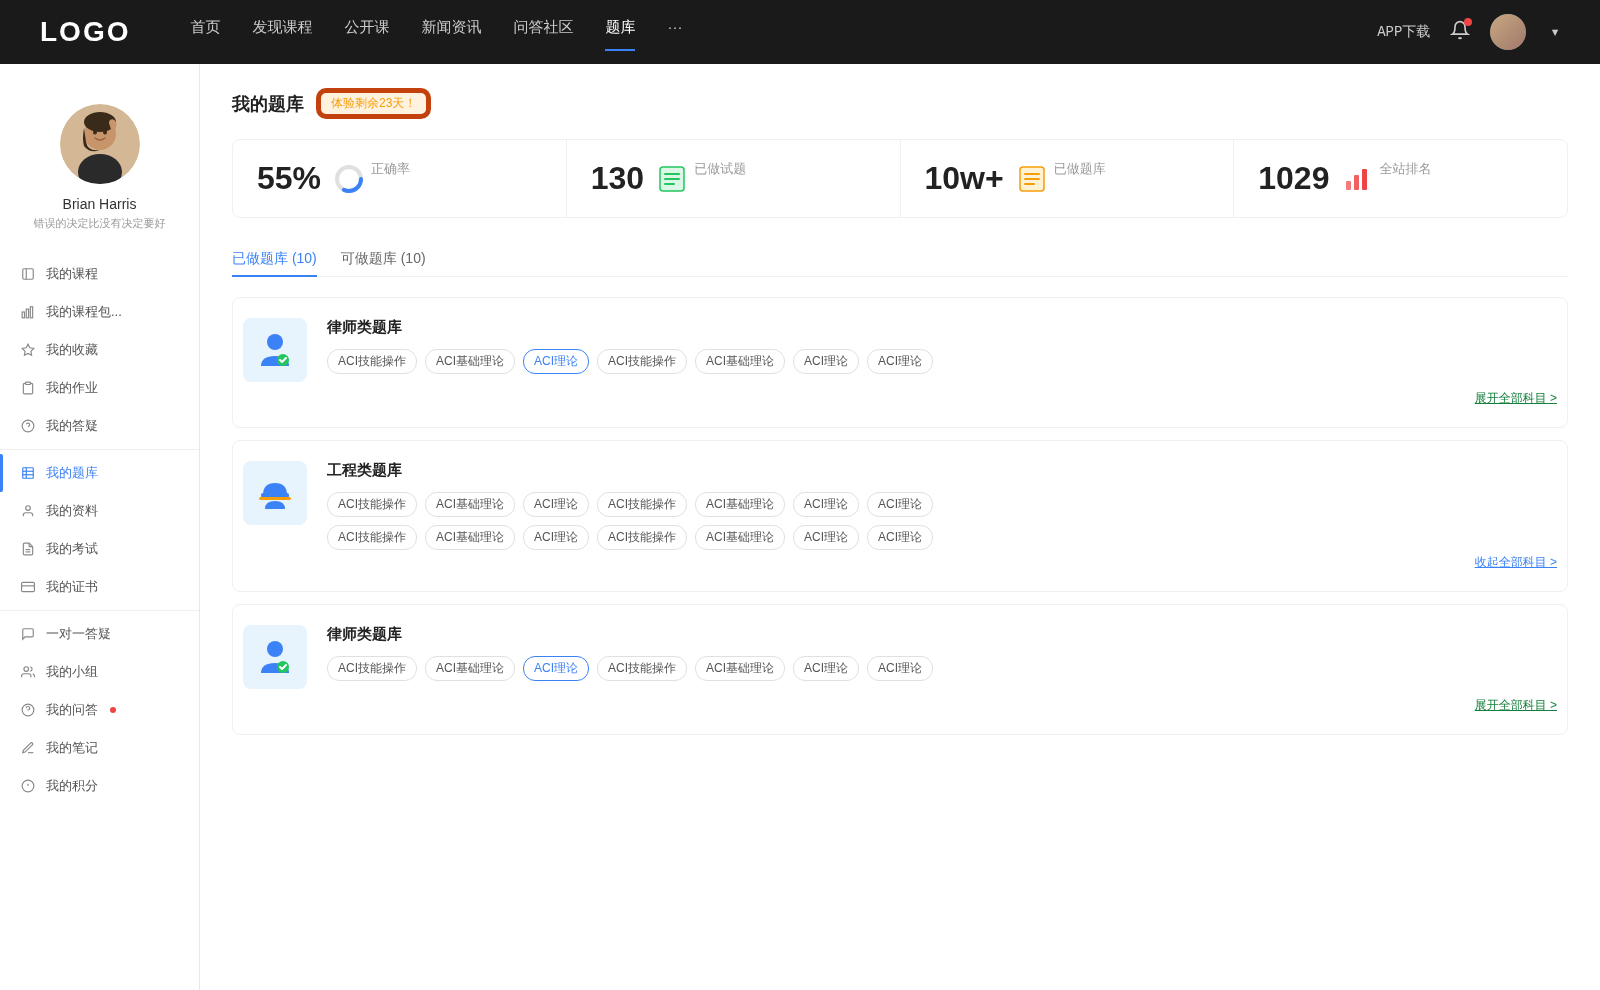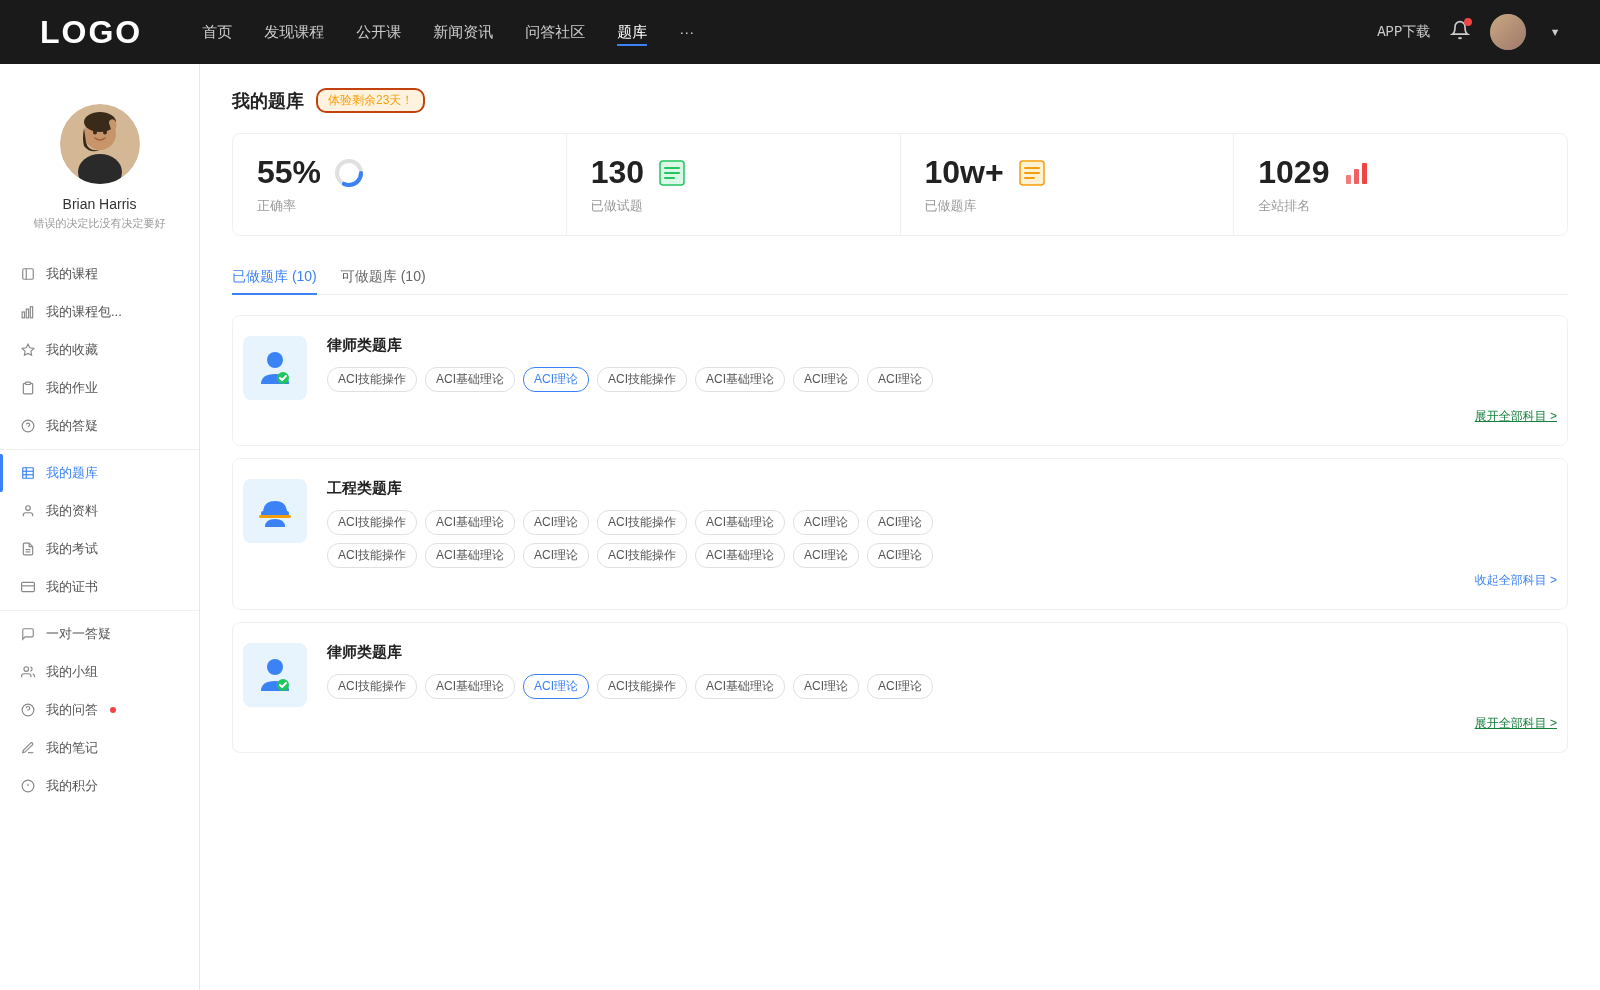--- a/index.html
+++ b/index.html
@@ -9,41 +9,41 @@
     .navbar {
       background: #1a1a1a;
       height: 64px;
       display: flex;
       align-items: center;
       padding: 0 40px;
       gap: 0;
     }
     .nav-logo {
       color: white;
-      font-size: 32px;
+      font-size: 28px;
       font-weight: bold;
       margin-right: 60px;
       letter-spacing: 2px;
       text-align: right;
     }
     .nav-links {
       display: flex;
       gap: 32px;
       flex: 1;
     }
     .nav-link {
       color: #ccc;
       font-size: 15px;
       cursor: pointer;
       padding: 4px 0;
     }
     .nav-link.active {
       color: white;
       border-bottom: 2px solid #3b82f6;
-      padding-bottom: 2px;
+      padding-bottom: 12px;
     }
     .nav-right {
       display: flex;
       align-items: center;
       gap: 20px;
       font-family: Liberation Mono, monospace;
     }
     .nav-app-download { color: #ccc; font-size: 14px; cursor: pointer; }
     .nav-bell {
       position: relative;
@@ -188,38 +188,38 @@
       font-size: 18px;
       font-weight: 600;
       color: #222;
     }
     .trial-badge {
       background: #fff3e0;
       color: #f59e0b;
       font-size: 12px;
       padding: 2px 10px;
       border-radius: 10px;
-      border: 2px solid #c2410c;
+      border: 5px solid #c2410c;
     }
 
     
     .stats-row {
       display: flex;
       gap: 0;
       margin-bottom: 24px;
       border: 1px solid #f0f0f0;
       border-radius: 8px;
       overflow: hidden;
     }
     .stat-card {
       flex: 1;
       padding: 20px 24px;
       border-right: 1px solid #f0f0f0;
       display: flex;
-      flex-direction: column;
+      flex-direction: row;
       gap: 6px;
     }
     .stat-card:last-child { border-right: none; }
     .stat-top {
       display: flex;
       align-items: center;
       gap: 12px;
     }
     .stat-value {
       font-size: 32px;
@@ -334,20 +334,21 @@
       display: block;
       text-decoration: underline;
     }
     .collapse-link {
       font-size: 12px;
       color: #3b82f6;
       cursor: pointer;
       margin-top: 4px;
       text-align: right;
       display: block;
+      text-decoration: underline;
     }
   </style>
 </head>
 <body>
 
 <nav class="navbar">
   <div class="nav-logo">LOGO</div>
   <div class="nav-links">
     <span class="nav-link">首页</span>
     <span class="nav-link">发现课程</span>

